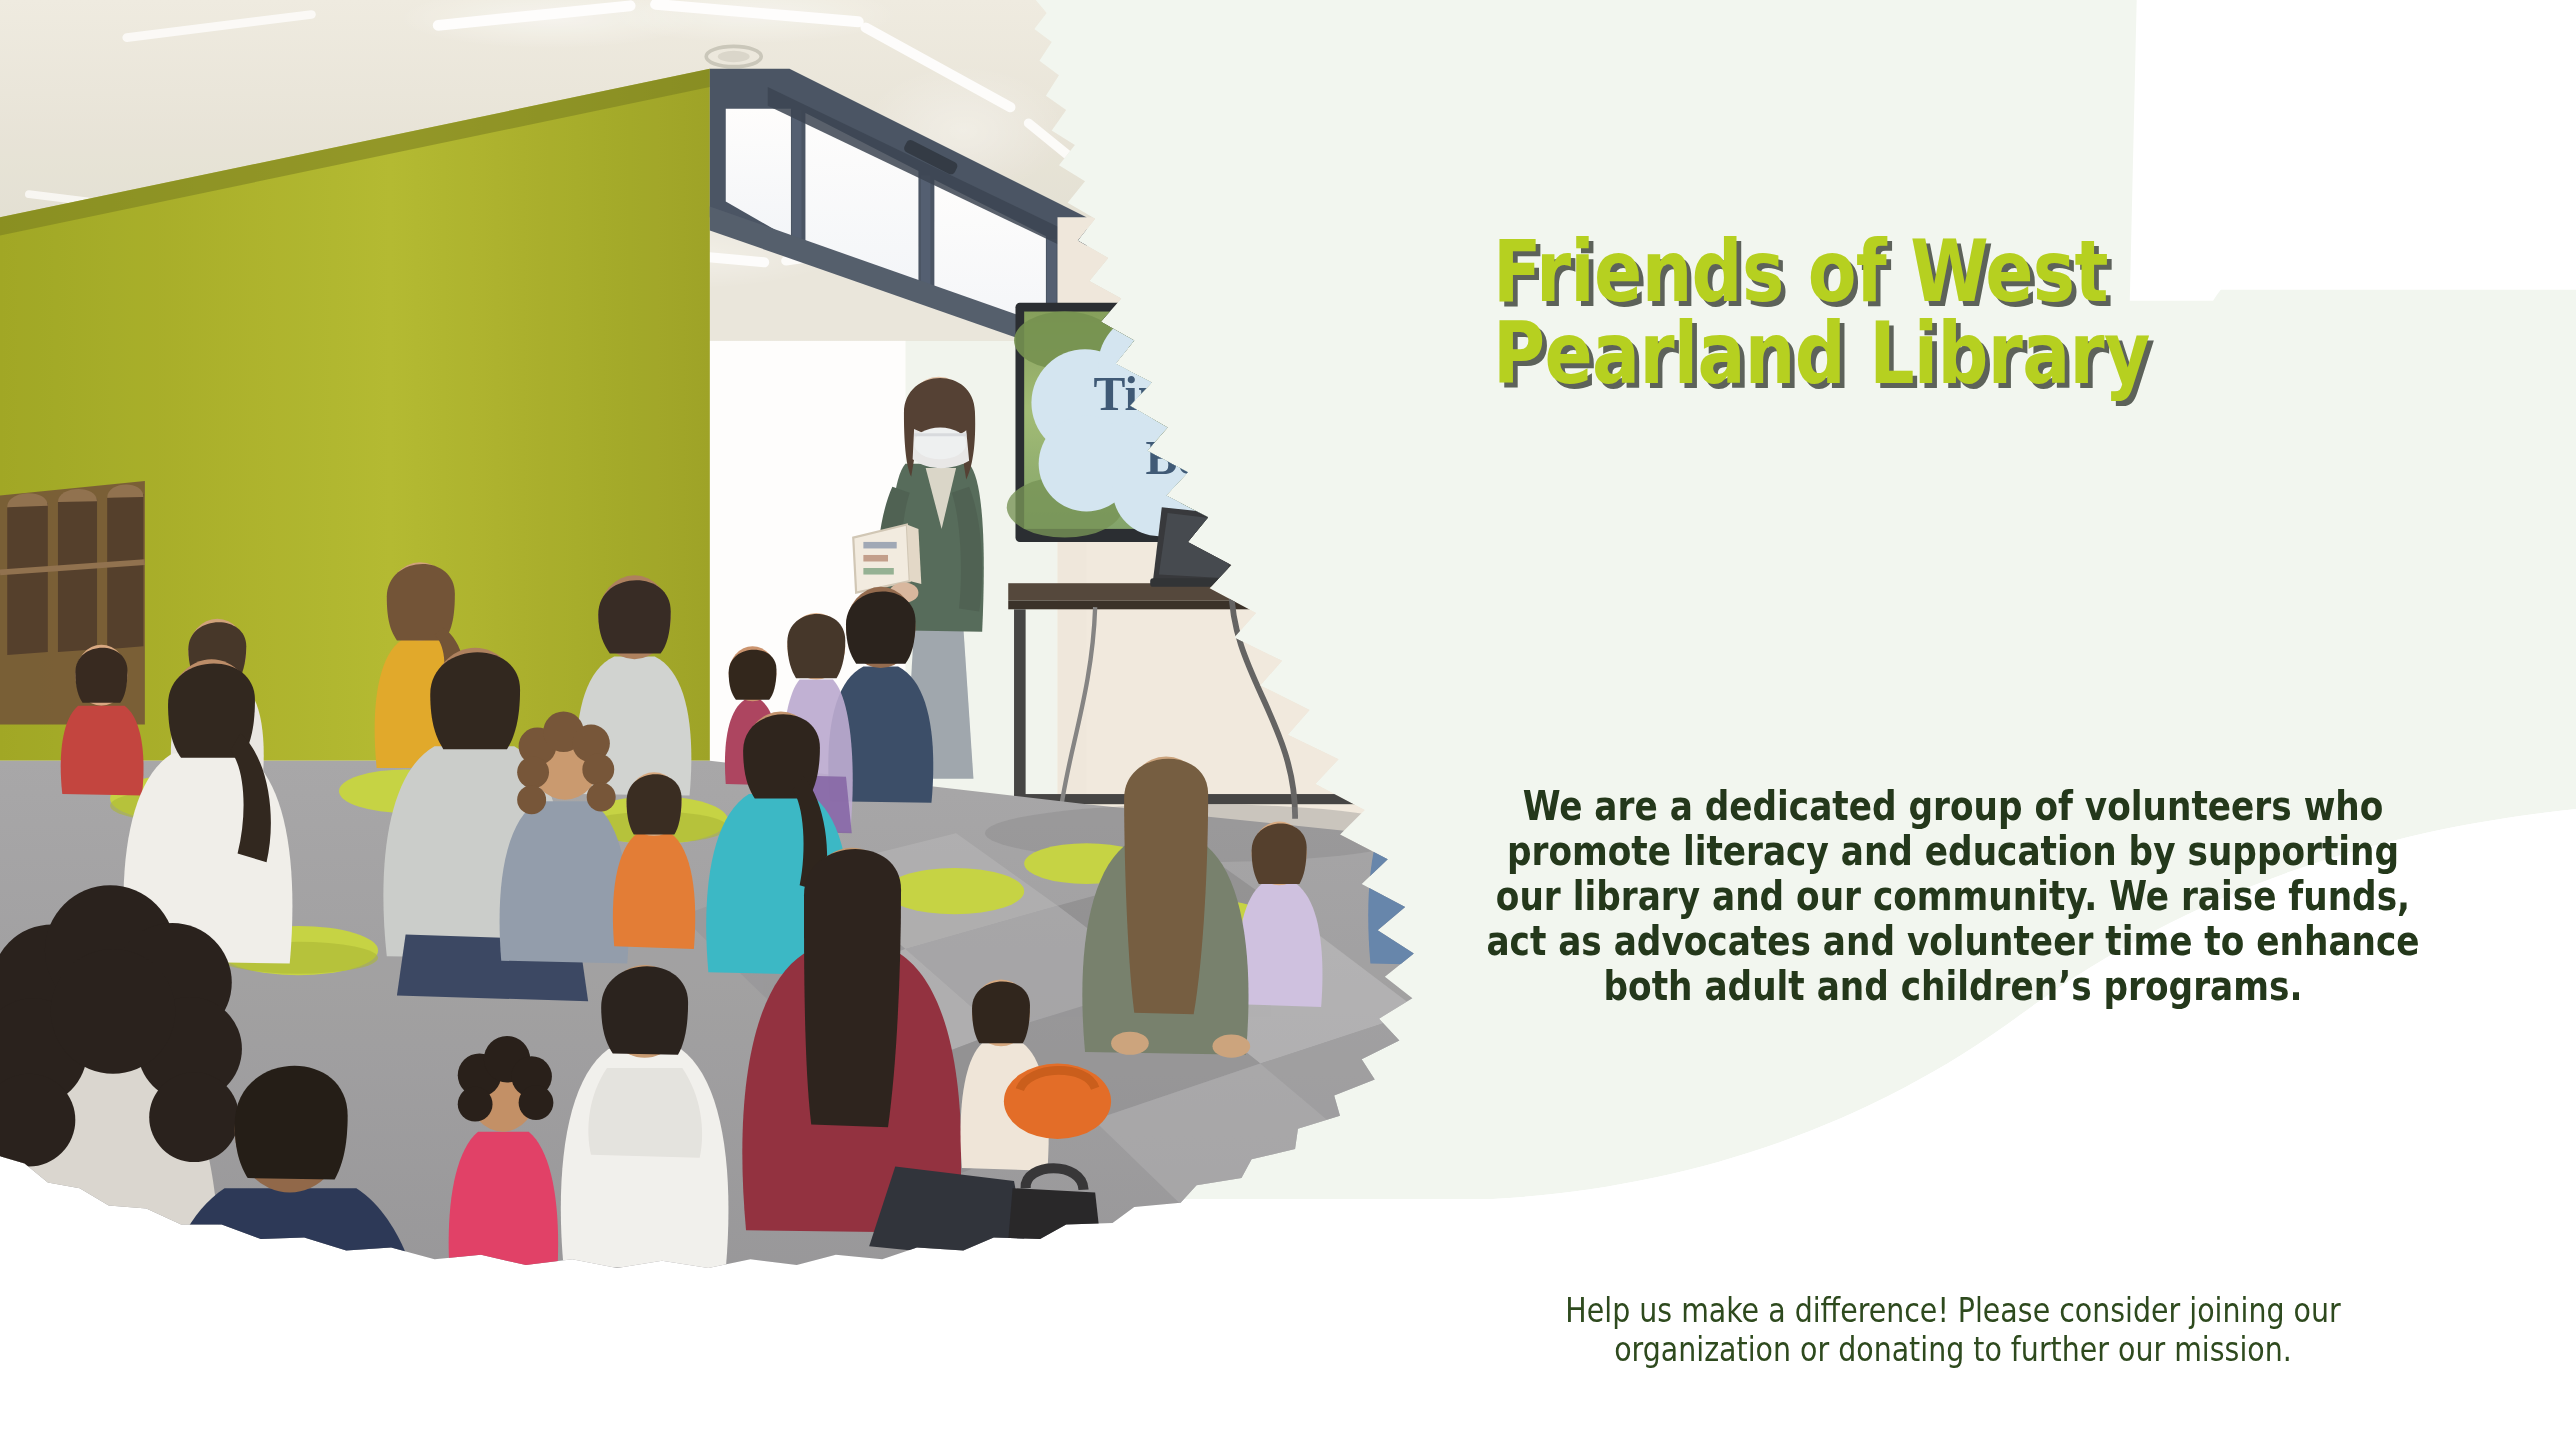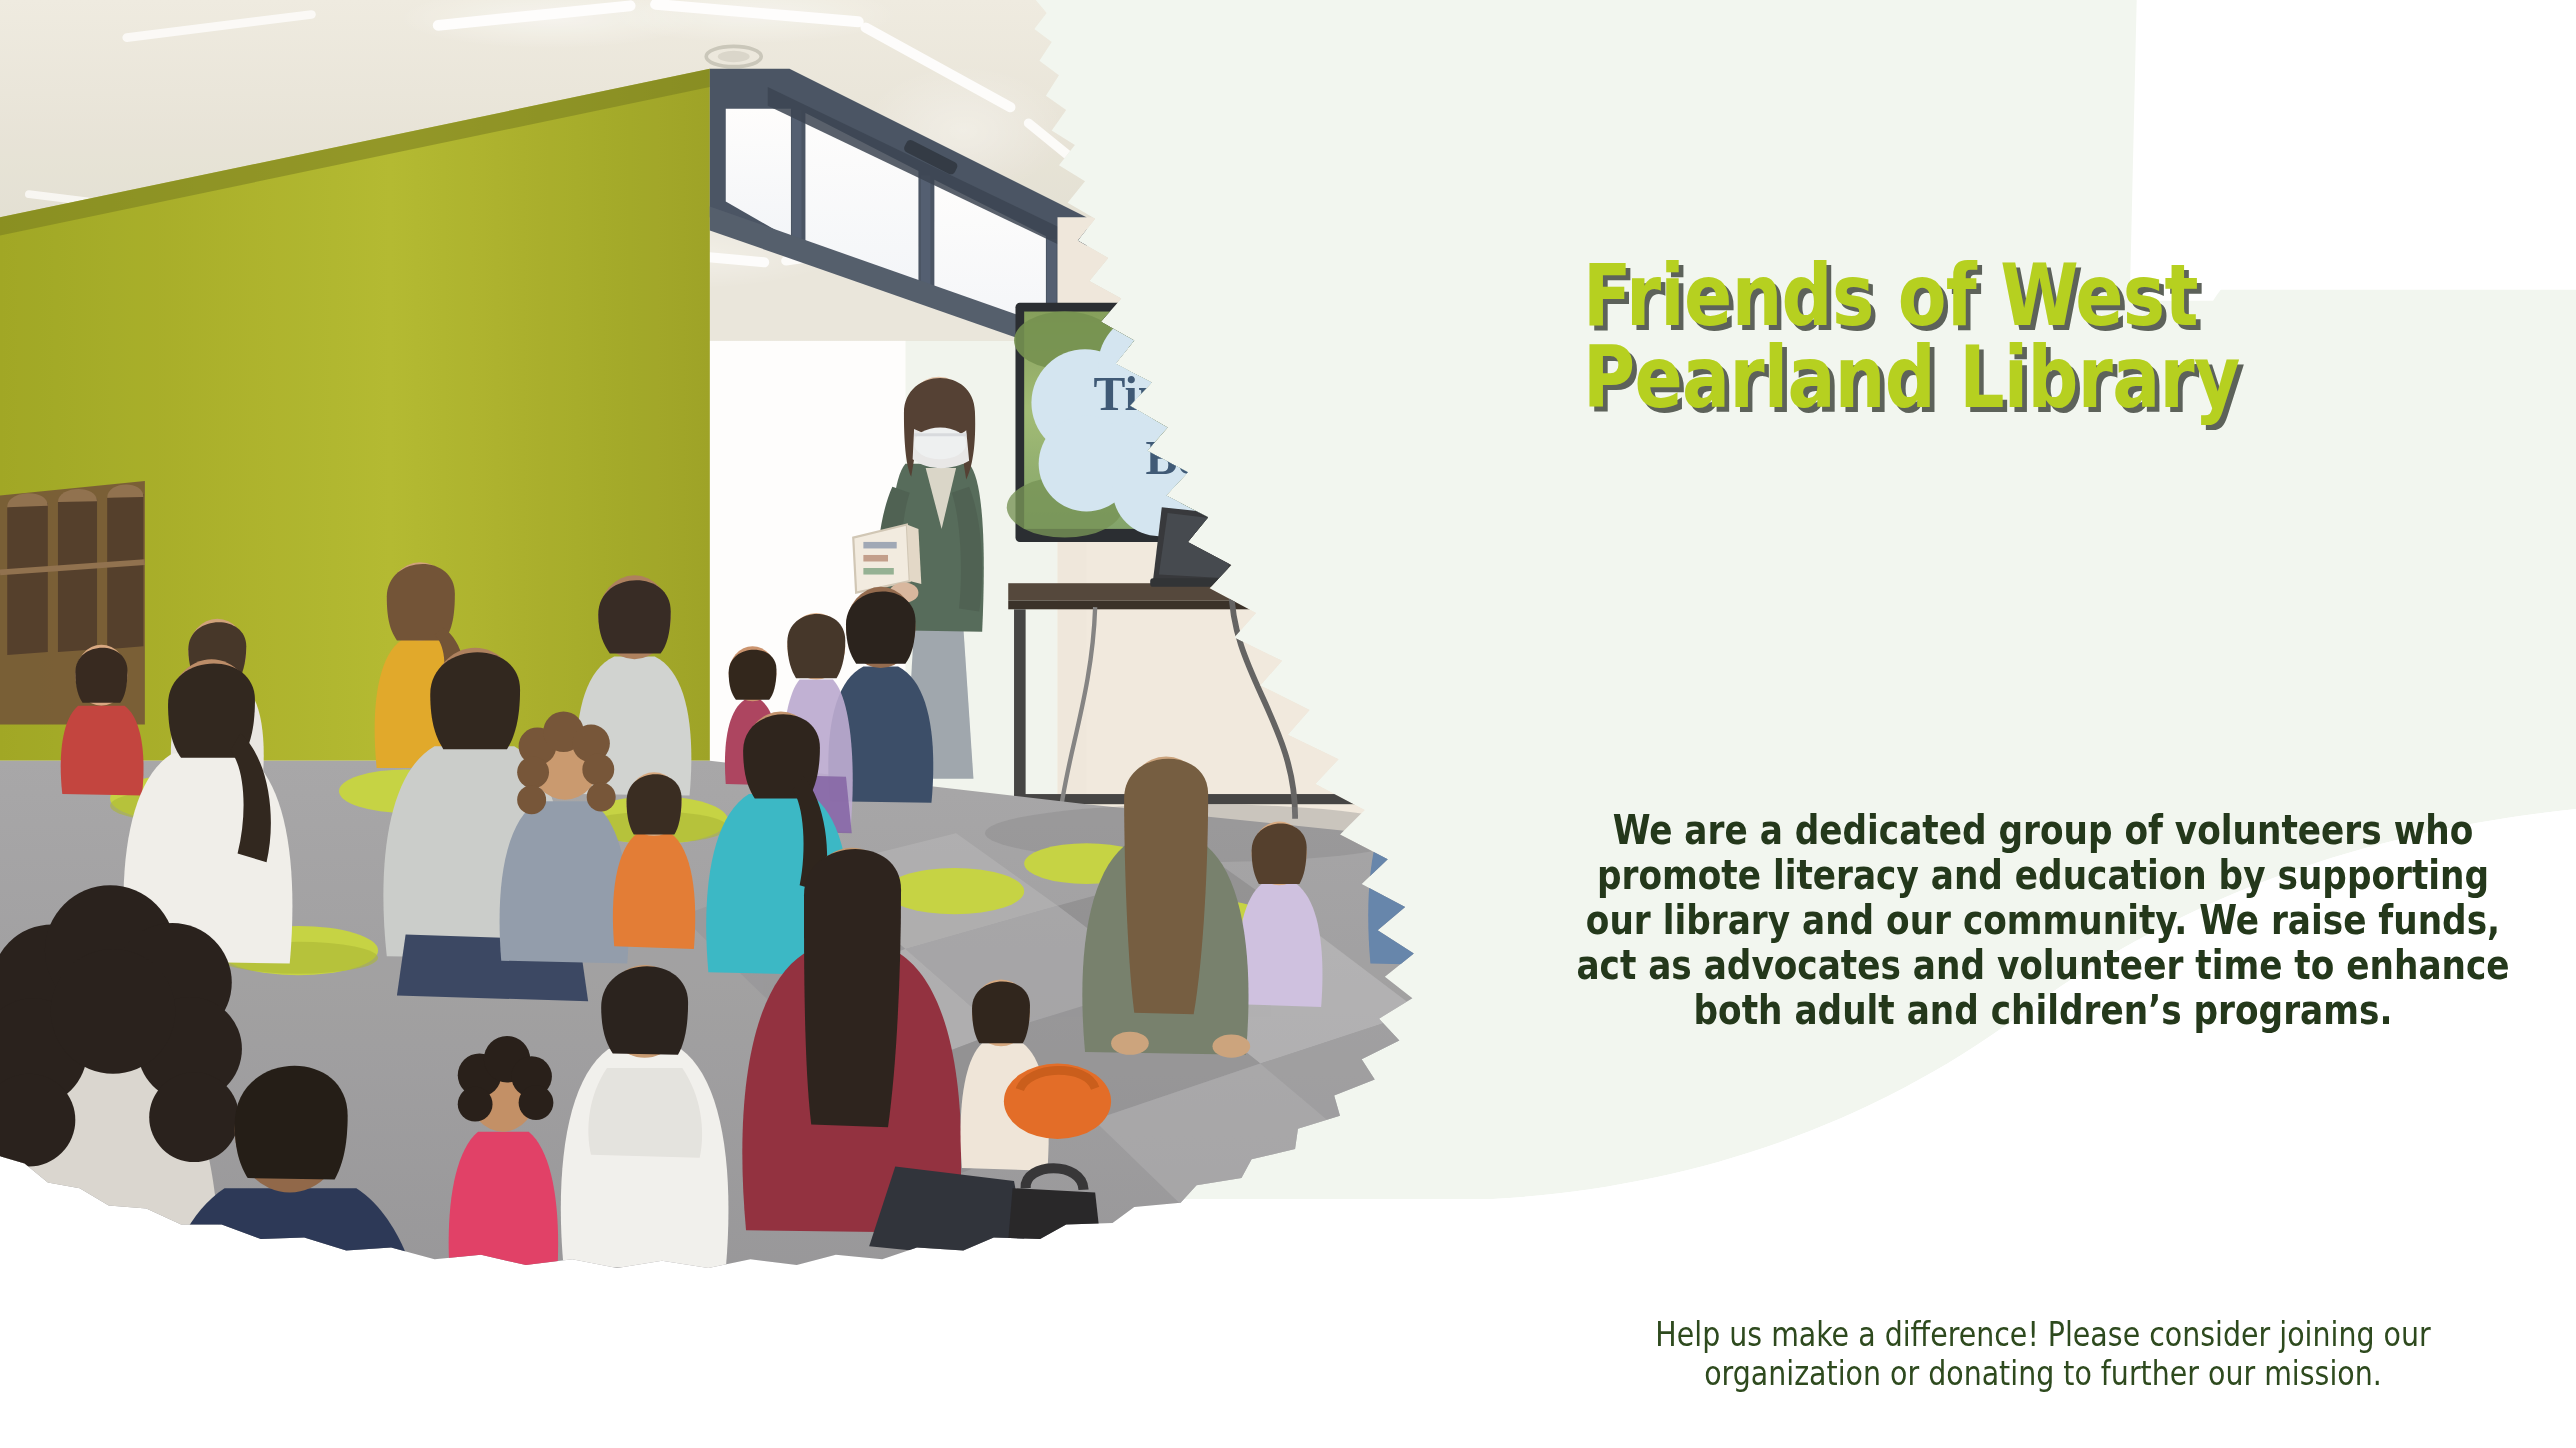--- a/index.html
+++ b/index.html
@@ -15,21 +15,21 @@
   .bg-mint svg{display:block;width:100%;height:100%;}
 
   
   #photo-wrap{
     position:absolute;left:0;top:0;width:1579px;height:1449px;
   }
   #photo-wrap svg{display:block;width:100%;height:100%;}
 
   
   #text-col{
-    position:absolute;left:1514px;top:0;width:1062px;height:1261px;margin-top:24px;
+    position:absolute;left:1424px;top:0;width:1062px;height:1261px;
   }
 
   #org-title{
     position:absolute;left:69px;top:174px;width:811px;
     font-size:85px;line-height:0.96;font-weight:bold;
     font-family:"DejaVu Sans Condensed","Liberation Sans Narrow","Liberation Sans",sans-serif;
     font-stretch:condensed;
     letter-spacing:-0.7px;
     color:#b6d020;
     text-shadow:5px 5px 0 #5d625a;

